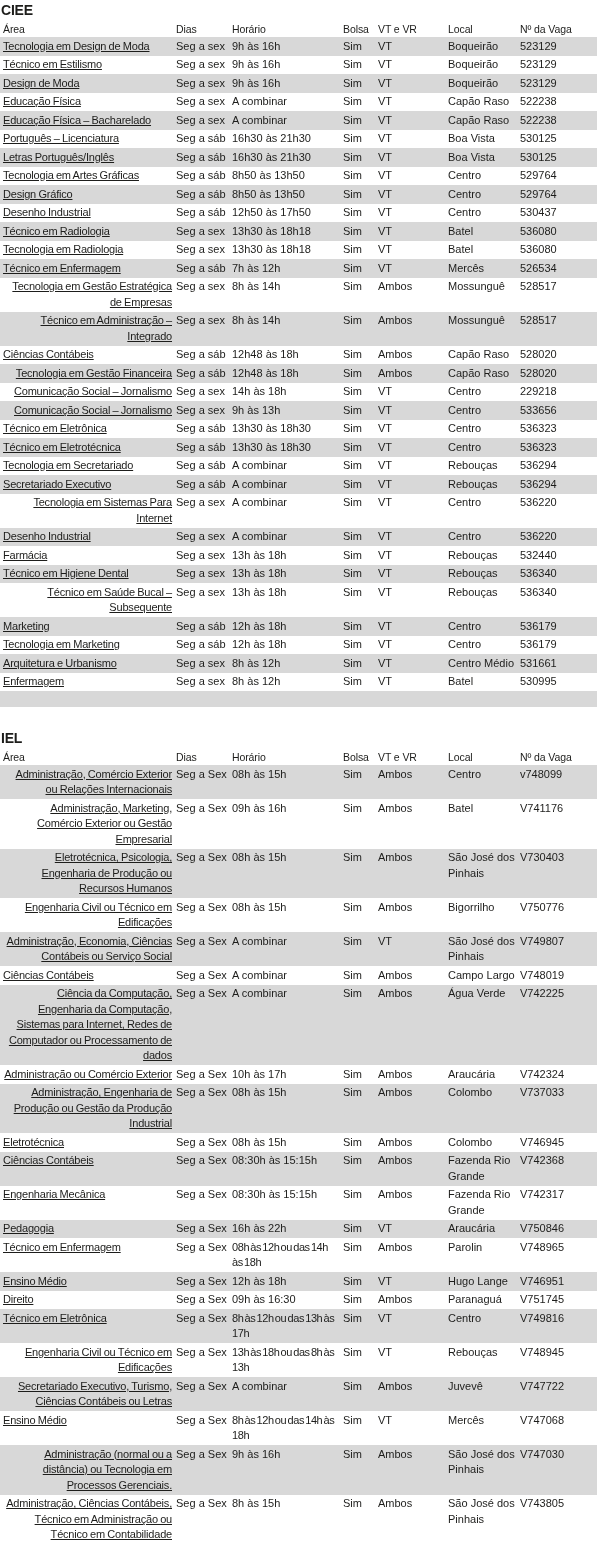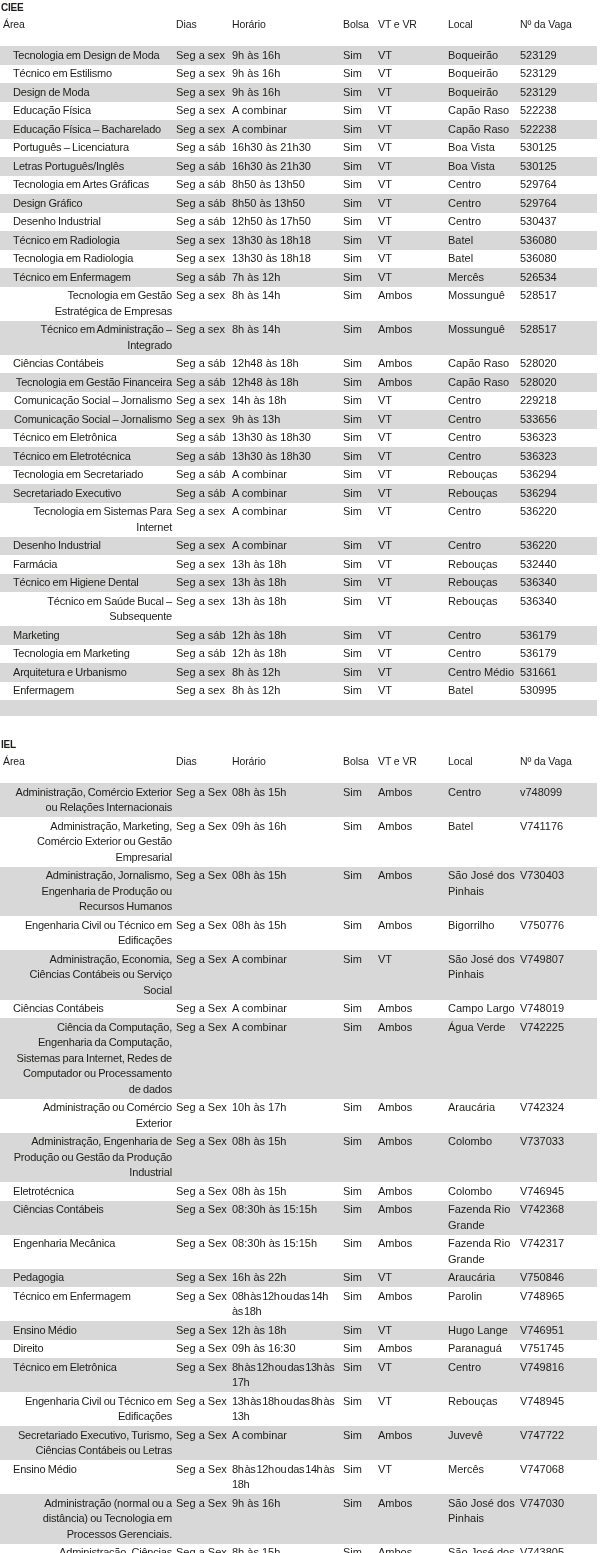--- a/index.html
+++ b/index.html
@@ -14,50 +14,51 @@
     font-family: "Liberation Sans", sans-serif;
     color: #1d1d1b;
   }
   .page {
     padding-top: 2px;
   }
   .section-iel {
     margin-top: 23px;
   }
   .tbl-title {
-    font-size: 10px;
+    font-size: 14px;
     font-weight: bold;
     letter-spacing: -0.2px;
     padding: 0 0 4px 1px;
   }
   table.tbl {
     width: 597px;
     border-collapse: collapse;
     table-layout: fixed;
   }
   table.tbl th {
     text-align: left;
     font-weight: normal;
     font-size: 10.5px;
     letter-spacing: -0.1px;
-    padding: 1px 0 16px 4px;
+    padding: 1px 0 2px 4px;
     white-space: nowrap;
     overflow: hidden;
   }
   table.tbl th.col-area { padding-left: 3px; }
   table.tbl td {
     font-size: 11px;
     line-height: 15.5px;
     vertical-align: top;
     padding: 1.5px 0 1.5px 4px;
   }
   table.tbl td.col-area {
-    padding-left: 13px;
+    padding-left: 3px;
     letter-spacing: -0.2px;
     word-spacing: -0.5px;
+    text-decoration: underline;
   }
   tbody tr:nth-child(odd) { background: #d8d8d8; }
   td.tight {
     font-size: 10px;
     letter-spacing: -0.45px;
     word-spacing: -1.2px;
     text-align: right;
   }
   td.condensed {
     font-size: 9.5px;
@@ -426,21 +427,21 @@
           <tr>
             <td class="col-area tight">Administração, Marketing, Comércio Exterior ou Gestão Empresarial</td>
             <td class="col-dias">Seg a Sex</td>
             <td class="col-horario">09h às 16h</td>
             <td class="col-bolsa">Sim</td>
             <td class="col-vtvr">Ambos</td>
             <td class="col-local">Batel</td>
             <td class="col-vaga">V741176</td>
           </tr>
           <tr>
-            <td class="col-area tight">Administração, Jornalismo, Engenharia de Produção ou Recursos Humanos</td>
+            <td class="col-area tight">Eletrotécnica, Psicologia, Engenharia de Produção ou Recursos Humanos</td>
             <td class="col-dias">Seg a Sex</td>
             <td class="col-horario">08h às 15h</td>
             <td class="col-bolsa">Sim</td>
             <td class="col-vtvr">Ambos</td>
             <td class="col-local">São José dos Pinhais</td>
             <td class="col-vaga">V730403</td>
           </tr>
           <tr>
             <td class="col-area tight">Engenharia Civil ou Técnico em Edificações</td>
             <td class="col-dias">Seg a Sex</td>

